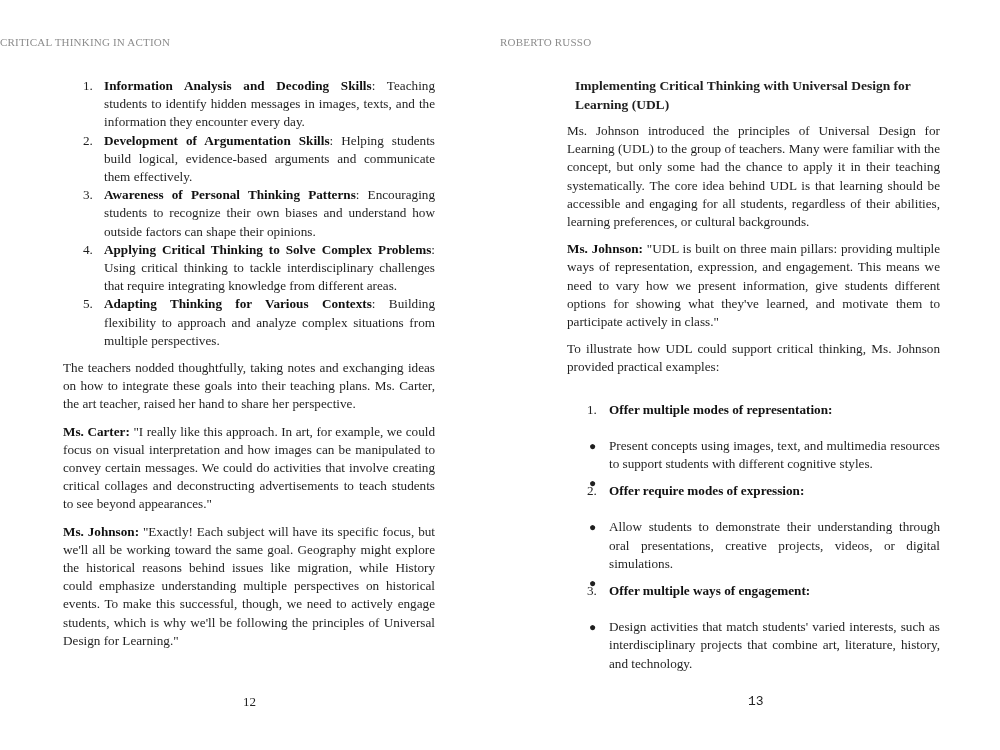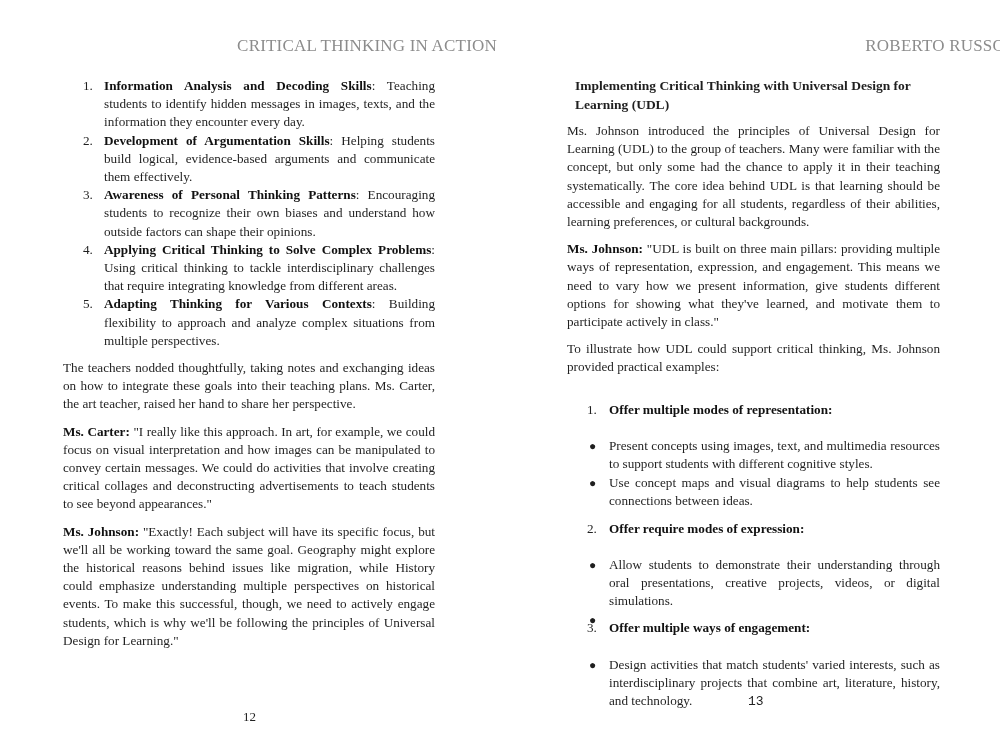--- a/index.html
+++ b/index.html
@@ -5,29 +5,29 @@
   html, body { margin: 0; padding: 0; background: #ffffff; }
   body {
     width: 1000px; height: 750px; position: relative; overflow: hidden;
     font-family: "Liberation Serif", "DejaVu Serif", serif;
     color: #1f1f1f;
   }
   .page { position: absolute; top: 0; height: 750px; }
   .page.left { left: 0; width: 500px; }
   .page.right { left: 500px; width: 500px; }
   .running-head {
-    position: absolute; top: 36px; left: 0; right: 0; text-align: right;
-    font-size: 17px; color: #8c8c8c; letter-spacing: 0.2px;
+    position: absolute; top: 36px; left: 0; right: 0; text-align: left;
+    font-size: 11px; color: #8c8c8c; letter-spacing: 0.2px;
   }
   .page.left .running-head { left: 0; width: 497px; }
   .page.right .running-head { left: 0; width: 505px; }
   .folio {
     position: absolute; top: 694px; font-size: 13px; color: #222;
   }
-  .page.left .folio { left: 243px; margin-top: 15px; }
+  .page.left .folio { left: 243px; }
   .page.right .folio { left: 248px; font-family: Liberation Mono, monospace; }
   .content {
     position: absolute; font-size: 13.2px; line-height: 18.2px; text-align: justify;
   }
   .page.left .content { left: 63px; top: 77px; width: 372px; }
   .page.right .content { left: 67px; top: 77px; width: 373px; }
   p { margin: 0 0 9px 0; }
   b { font-weight: bold; color: #111; text-align: right; }
   ol.goals { margin: 0 0 9px 0; padding: 0; list-style: none; }
   ol.goals li { position: relative; padding-left: 41px; margin: 0; }
@@ -74,21 +74,21 @@
 
     <p>Ms. Johnson introduced the principles of Universal Design for Learning (UDL) to the group of teachers. Many were familiar with the concept, but only some had the chance to apply it in their teaching systematically. The core idea behind UDL is that learning should be accessible and engaging for all students, regardless of their abilities, learning preferences, or cultural backgrounds.</p>
 
     <p><b>Ms. Johnson:</b><span> "UDL is built on three main pillars: providing multiple ways of representation, expression, and engagement. This means we need to vary how we present information, give students different options for showing what they've learned, and motivate them to participate actively in class."</span></p>
 
     <p style="margin-bottom:24px;">To illustrate how UDL could support critical thinking, Ms. Johnson provided practical examples:</p>
 
     <div class="mode-heading"><span class="num">1.</span><b>Offer multiple modes of representation:</b></div>
     <ul class="bullets">
       <li><span class="dot">●</span><span>Present concepts using images, text, and multimedia resources to support students with different cognitive styles.</span></li>
-      <li><span class="dot">●</span><span>Use concept maps and visual diagrams to help students see connections between ideas.</span></li>
+      <li><span class="dot">●</span></li>
     </ul>
 
     <div class="mode-heading"><span class="num">2.</span><b>Offer require modes of expression:</b></div>
     <ul class="bullets">
       <li><span class="dot">●</span><span>Allow students to demonstrate their understanding through oral presentations, creative projects, videos, or digital simulations.</span></li>
       <li><span class="dot">●</span></li>
     </ul>
 
     <div class="mode-heading"><span class="num">3.</span><b>Offer multiple ways of engagement:</b></div>
     <ul class="bullets">

